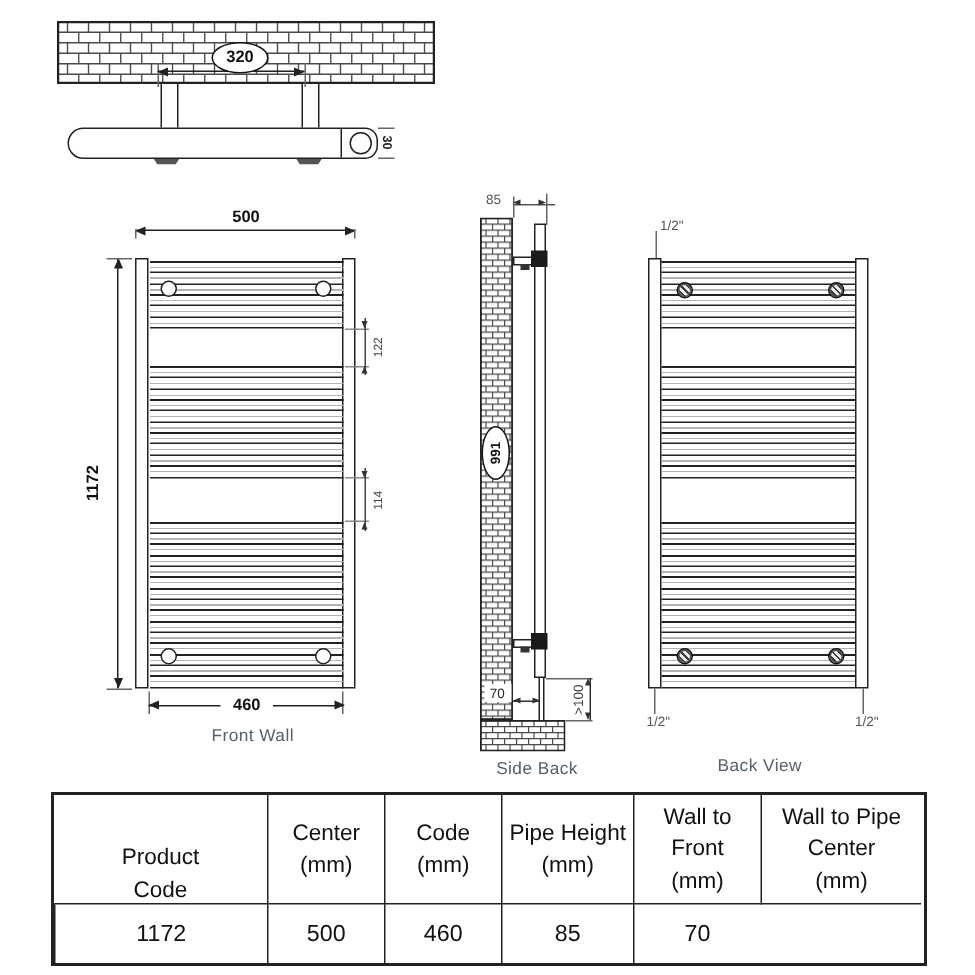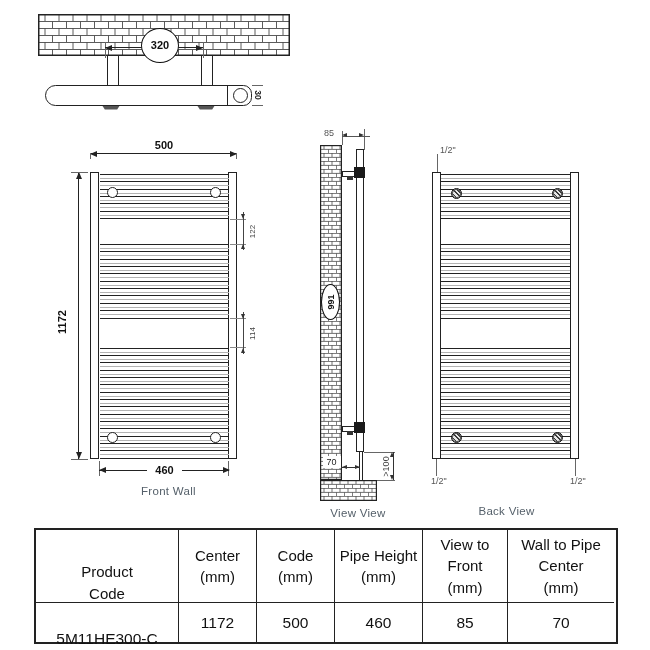--- a/index.html
+++ b/index.html
@@ -57,21 +57,21 @@
           <path d="M0 0.5 H14 M0 7.5 H14 M7 0 V7 M0.5 7.5 V14" stroke="#4a4a4a" stroke-width="0.9" fill="none"></path>
         </pattern>
       </defs>
       <rect x="0.75" y="0.75" width="250.5" height="40.5" fill="url(#bkA)" stroke="#222" stroke-width="1.5"></rect>
     </svg>
     <div class="line thin" style="left:105px;top:42px;width:1px;height:16px;"></div>
     <div class="line thin" style="left:203px;top:42px;width:1px;height:16px;"></div>
     <div class="line" style="left:105px;top:47px;width:98px;height:1.2px;"></div>
     <div class="arr arr-l" style="left:105px;top:44.5px;"></div>
     <div class="arr arr-r" style="left:196px;top:44.5px;"></div>
-    <div class="oval" style="left:141px;top:27.5px;width:38px;height:35px;">
+    <div class="oval" style="left:141px;top:27.5px;width:38px;height:21px;">
       <span class="biglab" style="position:static;">320</span>
     </div>
     <div class="abs" style="left:107px;top:56px;width:12px;height:29px;border-left:1.2px solid #222;border-right:1.2px solid #222;box-sizing:border-box;"></div>
     <div class="abs" style="left:201px;top:56px;width:12px;height:29px;border-left:1.2px solid #222;border-right:1.2px solid #222;box-sizing:border-box;"></div>
     <div class="abs" style="left:45px;top:84.5px;width:207px;height:21px;border:1.3px solid #222;border-radius:11px 9px 9px 11px;background:#fff;box-sizing:border-box;"></div>
     <div class="line" style="left:227px;top:85.5px;width:1px;height:19px;"></div>
     <div class="abs" style="left:232.5px;top:87.5px;width:15px;height:15px;border:1.3px solid #222;border-radius:50%;box-sizing:border-box;"></div>
     <div class="abs" style="left:100px;top:105.5px;width:22px;height:4px;background:#555;clip-path:polygon(10% 0,90% 0,78% 100%,22% 100%);"></div>
     <div class="abs" style="left:195px;top:105.5px;width:22px;height:4px;background:#555;clip-path:polygon(10% 0,90% 0,78% 100%,22% 100%);"></div>
     <div class="line thin" style="left:252px;top:84.5px;width:11px;height:1px;"></div>
@@ -213,21 +213,21 @@
     <div class="arr arr-rs" style="left:355px;top:464.5px;z-index:4;"></div>
     <div class="whitebox" style="left:322.5px;top:455.5px;width:18px;height:12px;font-size:9px;color:#222;">70</div>
 
     <div class="line thin" style="left:364px;top:451.6px;width:31px;height:1px;"></div>
     <div class="line thin" style="left:377px;top:479.6px;width:18px;height:1px;"></div>
     <div class="line" style="left:392.5px;top:452px;width:1px;height:28px;background:#333;"></div>
     <div class="arr arr-us" style="left:390.3px;top:452px;"></div>
     <div class="arr arr-ds" style="left:390.3px;top:475px;"></div>
     <div class="vlab" style="left:371px;top:459.5px;width:28px;height:13px;transform:rotate(-90deg);font-size:9px;color:#444;">&gt;100</div>
 
-    <div class="caption" style="left:318px;top:507px;width:80px;">View View</div>
+    <div class="caption" style="left:318px;top:507px;width:80px;">Side Back</div>
   </div>
 
   <div>
     <div class="line thin" style="left:437px;top:154px;width:1px;height:19px;"></div>
     <div class="smlab" style="left:440px;top:143.5px;width:26px;text-align:left;">1/2"</div>
 
     <div class="rail" style="left:431.5px;top:172px;width:9px;height:287px;"></div>
     <div class="rail" style="left:570px;top:172px;width:9px;height:287px;"></div>
     <div class="bars" style="left:440.8px;top:174px;width:129px;">
         <div class="bar-group">
@@ -286,27 +286,26 @@
 
   <div class="spec">
     <div class="cell th c0">Product
 Code</div>
     <div class="cell th">Center
 (mm)</div>
     <div class="cell th">Code
 (mm)</div>
     <div class="cell th">Pipe Height
 (mm)</div>
-    <div class="cell th">View to
+    <div class="cell th">Wall to
 Front
 (mm)</div>
     <div class="cell th">Wall to Pipe
 Center
 (mm)</div>
-    <div class="cell td c0">5M11HE300-C</div>
     <div class="cell td">1172</div>
     <div class="cell td">500</div>
     <div class="cell td">460</div>
     <div class="cell td">85</div>
     <div class="cell td">70</div>
   </div>
 
 </div>
 
 </body></html>

